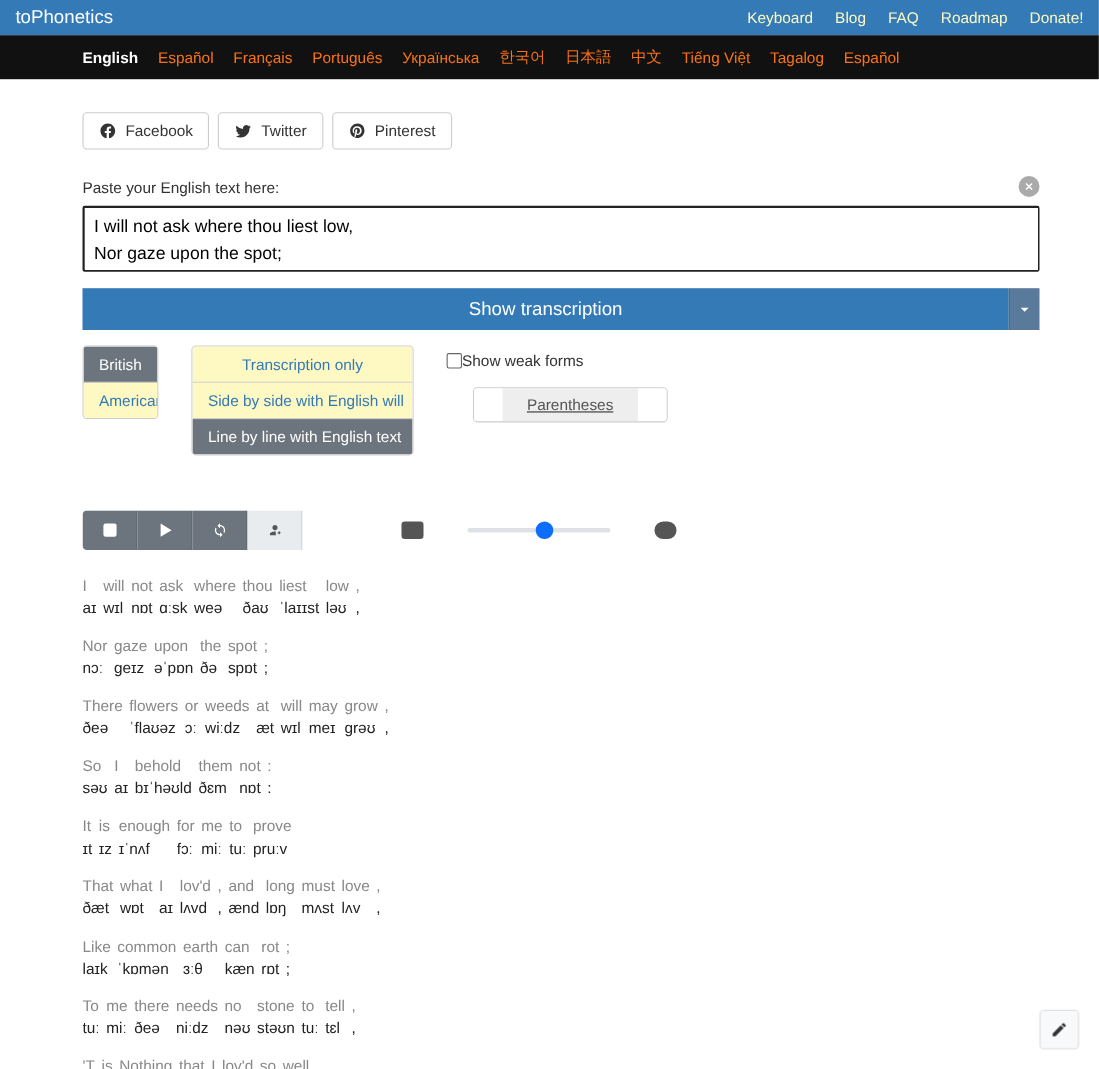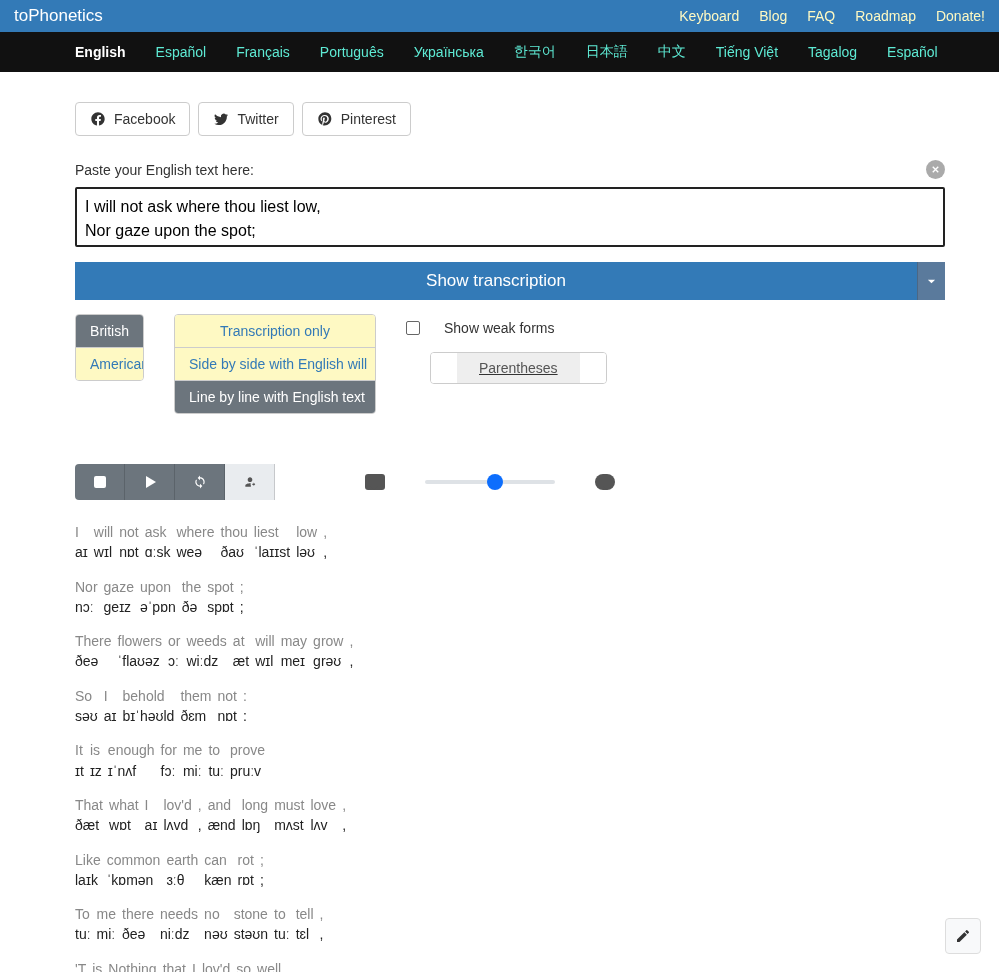--- a/index.html
+++ b/index.html
@@ -3,22 +3,22 @@
 <meta charset="utf-8">
 <style>
   * { margin: 0; padding: 0; box-sizing: border-box; }
   body { font-family: -apple-system, BlinkMacSystemFont, 'Segoe UI', Helvetica, Arial, sans-serif; font-size: 14px; color: #333; background: #fff; }
   
   .top-nav { background: #337ab7; color: #fff; height: 28px; display: flex; align-items: center; justify-content: space-between; padding: 16px 14px; }
   .brand { font-size: 17px; font-weight: 500; color: #fff; }
   .top-links { display: flex; gap: 20px; }
   .top-links a { color: #fef9c3; text-decoration: none; font-size: 14px; }
   
-  .lang-nav { background: #111; color: #fff; height: 40px; display: flex; align-items: center; padding-left: 75px; gap: 30px; }
-  .lang-nav a { color: #5eead4; text-decoration: none; font-size: 14px; white-space: nowrap; }
+  .lang-nav { background: #111; color: #fff; height: 40px; display: flex; align-items: center; padding-left: 75px; gap: 18px; }
+  .lang-nav a { color: #f97316; text-decoration: none; font-size: 14px; white-space: nowrap; }
   .lang-nav a.active { color: #fff; font-weight: 700; }
   
   .container { width: 870px; margin-left: 75px; padding-top: 30px; }
   
   .share-row { display: flex; gap: 8px; margin-bottom: 24px; }
   .share-btn { display: inline-flex; align-items: center; gap: 8px; border: 1px solid #ccc; border-radius: 4px; padding: 8px 14px; color: #333; background: #fff; cursor: pointer; font-size: 14px; }
   .share-btn svg { width: 16px; height: 16px; fill: #333; }
   
   .paste-row { display: flex; justify-content: space-between; align-items: center; margin-bottom: 8px; }
   .paste-label { font-size: 14px; color: #333; }
@@ -37,21 +37,21 @@
   
   .options-row { display: flex; gap: 30px; align-items: flex-start; }
   .btn-group { display: inline-flex; flex-direction: column; border: 1px solid #ccc; border-radius: 4px; overflow: hidden; }
   .btn-group button { border: none; background: #fef9c3; padding: 8px 14px; font-size: 14px; cursor: pointer; color: #337ab7; white-space: nowrap; border-bottom: 1px solid #ccc; }
   .btn-group button:last-child { border-bottom: none; border-right: none; }
   .btn-group button.selected { background: #6c757d; color: #fff; }
   .btn-group.wide button { width: 200px; text-align: center; }
   .btn-group.dialect button { width: 67px; }
   
   .weak-row { display: flex; flex-direction: column; gap: 16px; }
-  .checkbox-label { display: flex; align-items: center; gap: 24px; font-size: 14px; margin-top: 6px; }
+  .checkbox-label { display: flex; align-items: center; gap: 0; font-size: 14px; margin-top: 6px; }
   .checkbox { width: 14px; height: 14px; border: 1px solid #666; border-radius: 2px; background: #fff; }
   
   .paren-group { display: inline-flex; border: 1px solid #ccc; border-radius: 4px; overflow: hidden; margin-left: 24px; text-decoration: underline; }
   .paren-group span { padding: 7px 6px; font-size: 14px; background: #fff; color: #666; width: 26px; text-align: center; }
   .paren-group .paren-label { padding: 7px 22px; background: #eee; color: #555; width: auto; }
   
   .player-row { display: flex; align-items: center; margin-top: 50px; }
   .player-btn-group { display: inline-flex; border-radius: 4px; overflow: hidden; }
   .player-btn { width: 50px; height: 36px; border: none; background: #6c757d; display: flex; align-items: center; justify-content: center; cursor: pointer; border-right: 1px solid rgba(0,0,0,.15); }
   .player-btn.light { background: #e9ecef; }

